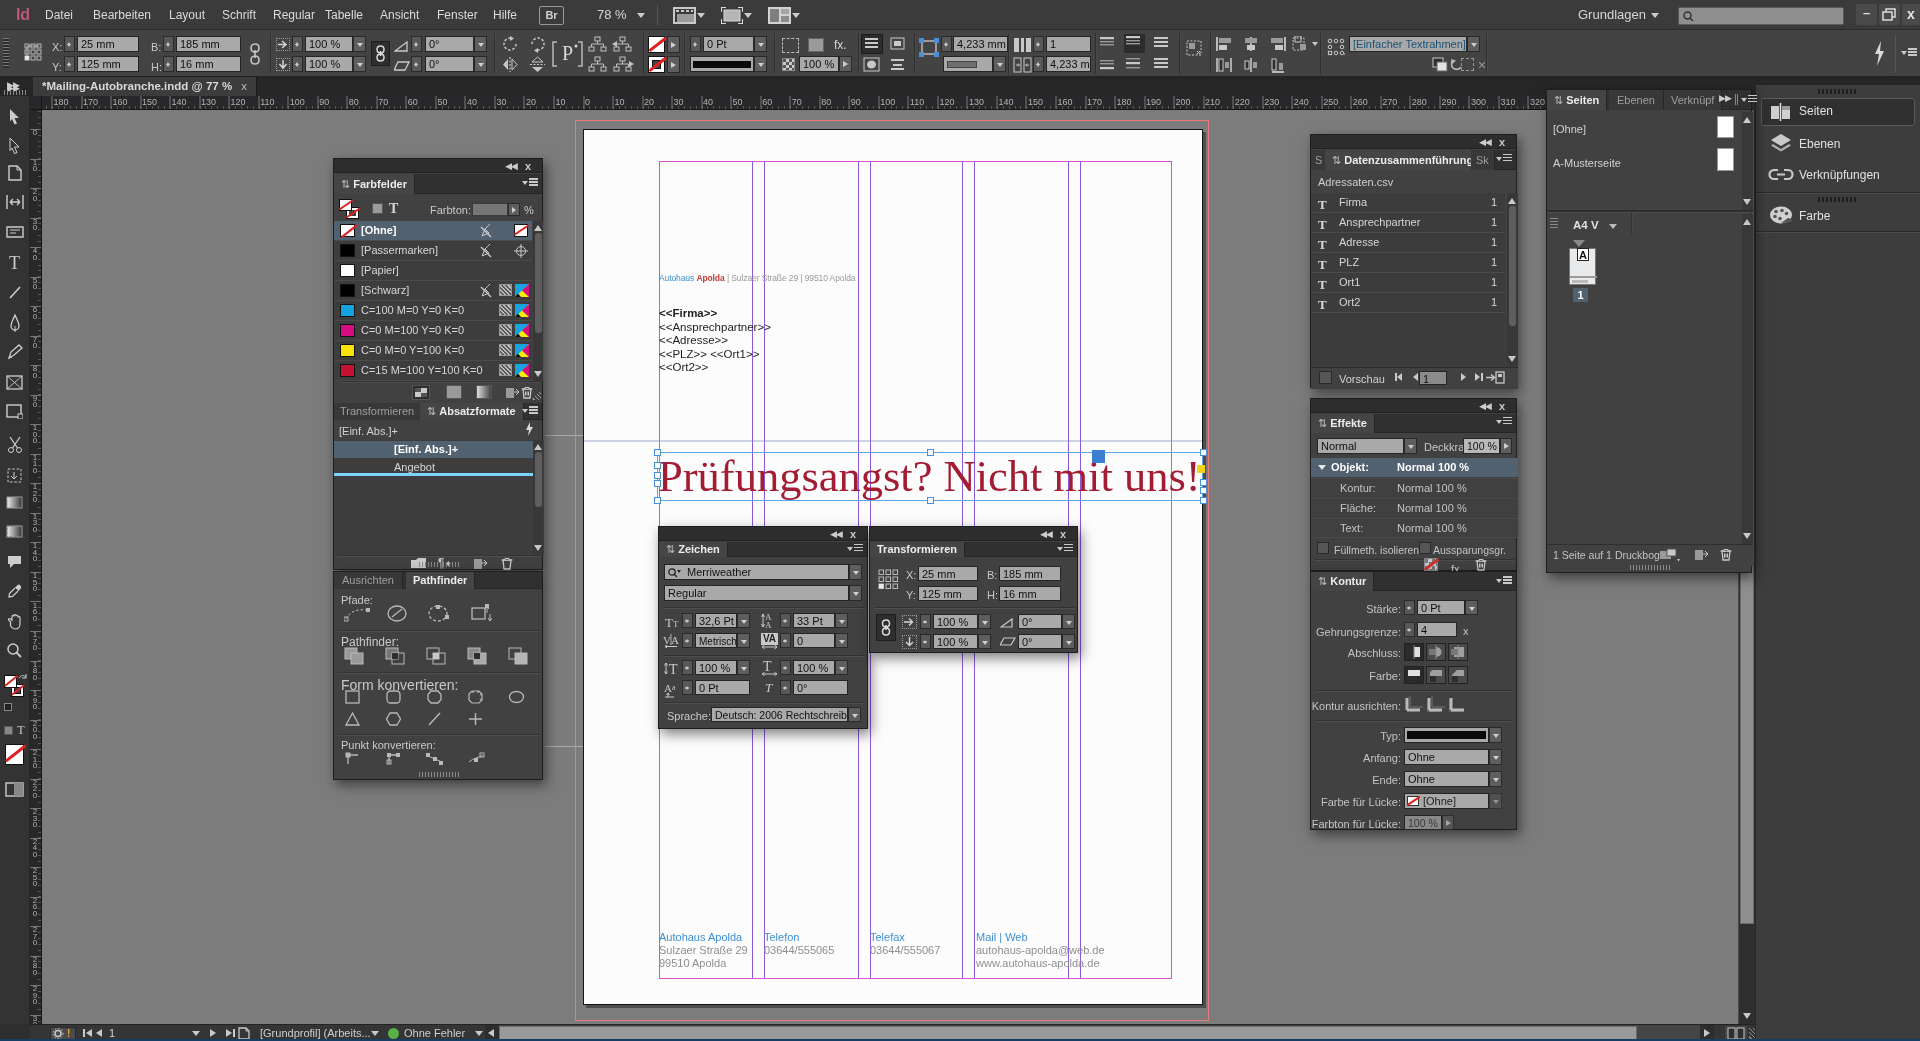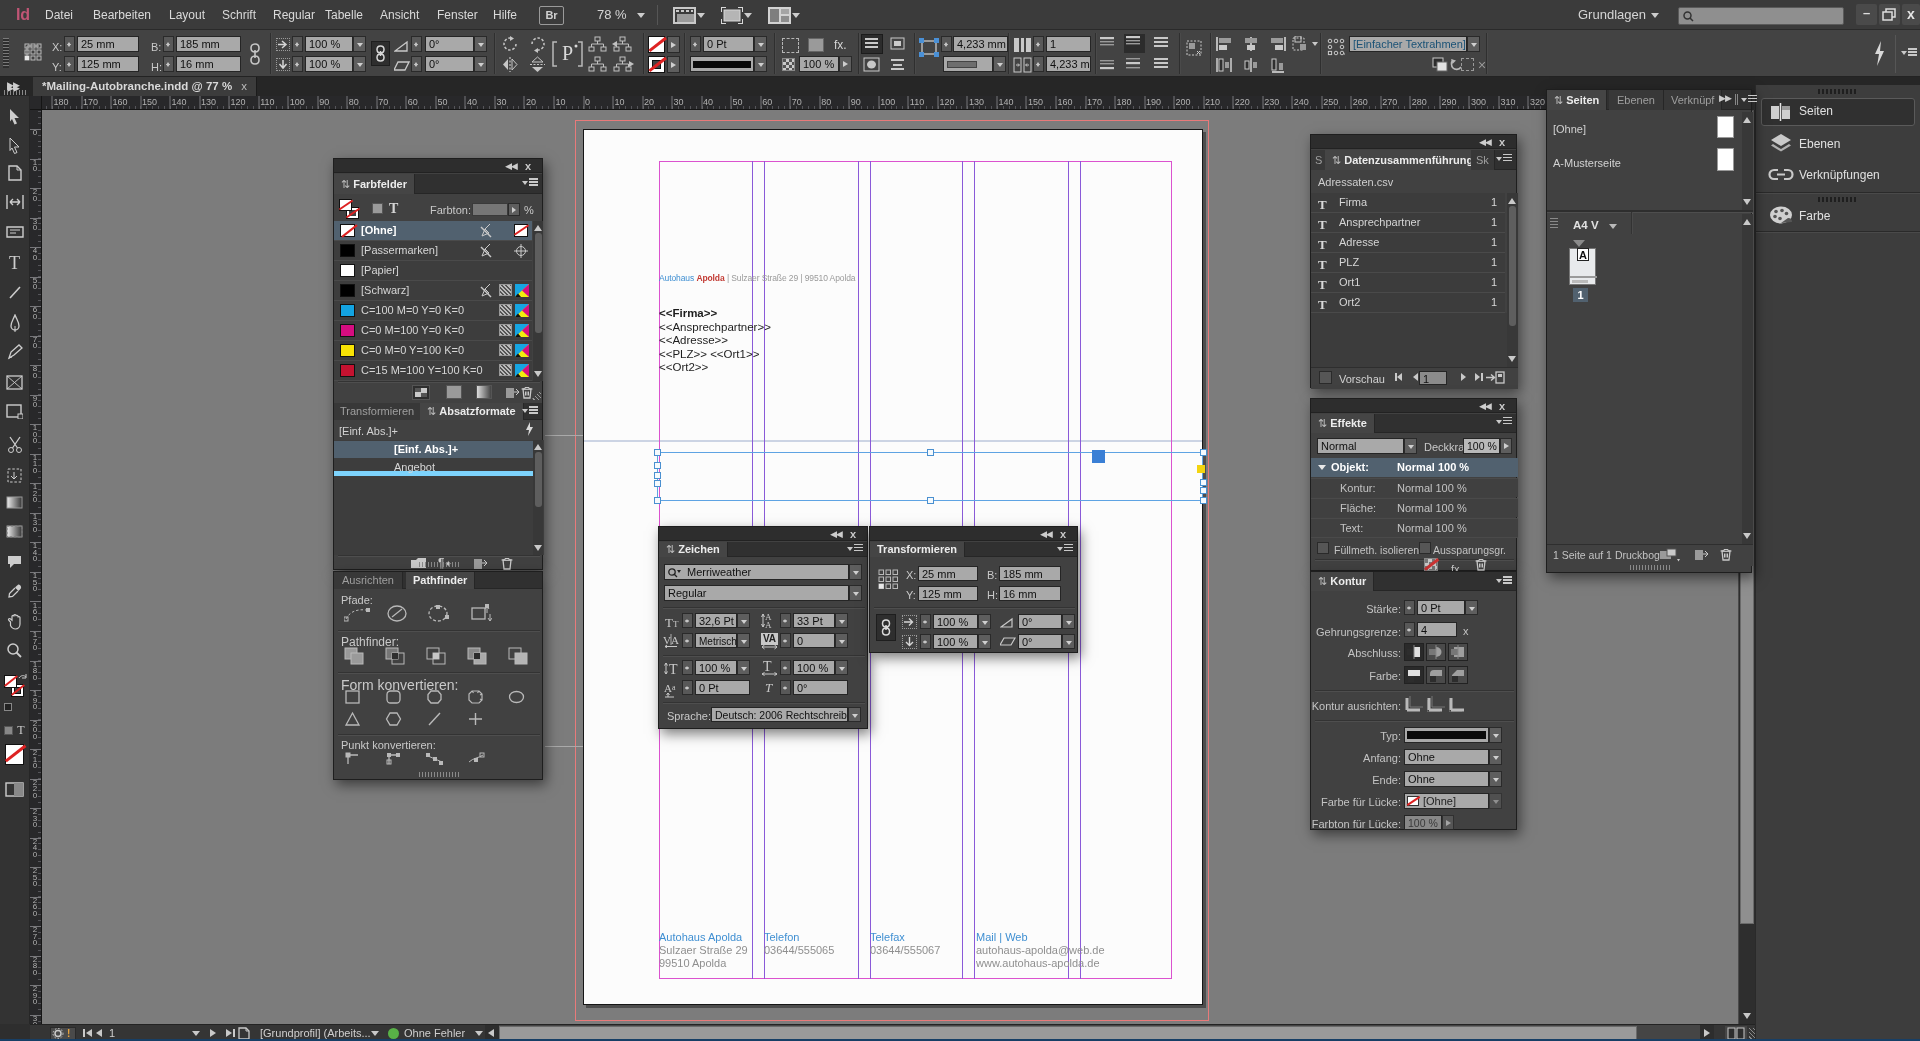--- a/index.html
+++ b/index.html
@@ -664,20 +664,21 @@
       <div class="scol" style="left:484px;top:31px;height:818px"></div>
       <div class="scol" style="left:496px;top:31px;height:818px"></div>
       <div class="a" style="left:75px;top:143px;font-size:8.5px;letter-spacing:-0.1px;line-height:10px;white-space:nowrap"><span style="color:#3f8fd2">Autohaus</span> <span style="color:#c23b34;font-weight:bold">Apolda</span> <span style="color:#9a9a9a">| Sulzaer Straße 29 | 99510 Apolda</span></div>
       <div class="a" style="left:75px;top:177px;font-size:11.5px;line-height:13.6px;color:#1d1d1d;white-space:nowrap">
         <div style="font-weight:bold">&lt;&lt;Firma&gt;&gt;</div>
         <div>&lt;&lt;Ansprechpartner&gt;&gt;</div>
         <div>&lt;&lt;Adresse&gt;&gt;</div>
         <div>&lt;&lt;PLZ&gt;&gt; &lt;&lt;Ort1&gt;&gt;</div>
         <div>&lt;&lt;Ort2&gt;&gt;</div>
       </div>
+      <div id="headline" class="a" style="left:74px;top:324px;font-family:'Liberation Serif',serif;font-size:44.5px;line-height:44.5px;color:#a21d33;white-space:nowrap">Prüfungsangst? Nicht mit uns!</div>
       <div class="a" style="left:75px;top:801px;font-size:11px;line-height:13px;white-space:nowrap">
         <div style="color:#3f8fd2">Autohaus Apolda</div>
         <div style="color:#8f8f8f">Sulzaer Straße 29</div>
         <div style="color:#8f8f8f">99510 Apolda</div>
       </div>
       <div class="a" style="left:180px;top:801px;font-size:11px;line-height:13px;white-space:nowrap">
         <div style="color:#3f8fd2">Telefon</div>
         <div style="color:#8f8f8f">03644/555065</div>
       </div>
       <div class="a" style="left:286px;top:801px;font-size:11px;line-height:13px;white-space:nowrap">
@@ -962,21 +963,21 @@
       <div class="a" style="left:0;top:0;height:17px;background:#383838;color:#9f9f9f;font-size:11px;line-height:17px;padding:0 6px;border-right:1px solid #262626">Transformieren</div>
       <div class="ptab" style="left:86px;height:17px;line-height:17px"><span class="dm">⇅</span>Absatzformate</div>
     </div>
     <div class="pmenu" style="left:188px;top:247px"></div>
     <div class="lbl" style="left:5px;top:266px;font-size:11px;color:#d2d2d2">[Einf. Abs.]+</div>
     <svg class="a" style="left:190px;top:263px" width="11" height="15">
       <path d="M6 0 L2 8 L5 8 L4 14 L9 5 L6 5 Z" fill="#d9d9d9"></path>
     </svg>
     <div class="a" style="left:0;top:281px;width:210px;height:115px;background:#3d3d3d"></div>
     <div class="a" style="left:0;top:282px;width:199px;height:17px;background:#51616f;color:#fff;font-weight:bold;font-size:11px;line-height:17px;padding-left:60px">[Einf. Abs.]+</div>
-    <div class="a" style="left:0;top:300px;width:199px;height:17px;color:#d6d6d6;font-size:11px;line-height:17px;padding-left:60px;border-bottom:5px solid #7dd3fc">Angebot</div>
+    <div class="a" style="left:0;top:300px;width:199px;height:17px;color:#d6d6d6;font-size:11px;line-height:17px;padding-left:60px;border-bottom:3px solid #7dd3fc">Angebot</div>
     <div class="a" style="left:199px;top:281px;width:10px;height:115px;background:#383838">
       <div class="a" style="left:1px;top:0px;border:4px solid transparent;border-bottom:6px solid #c9c9c9"></div>
       <div class="a" style="left:1.5px;top:12px;width:7px;height:55px;background:#5e5e5e;border-radius:3px"></div>
       <div class="a" style="left:1px;bottom:0px;border:4px solid transparent;border-top:6px solid #c9c9c9"></div>
     </div>
     <div class="a" style="left:4px;top:396px;width:202px;height:1px;background:#333;box-shadow:0 1px 0 #4e4e4e"></div>
     <svg class="a" style="left:76px;top:397px" width="17" height="14">
       <path d="M1 4 L6 4 L8 2 L16 2 L16 12 L1 12 Z" fill="#c9c9c9"></path>
     </svg>
     <div class="a" style="left:104px;top:397px;color:#c9c9c9;font-size:12px">¶<span style="font-size:9px">✦</span></div>

